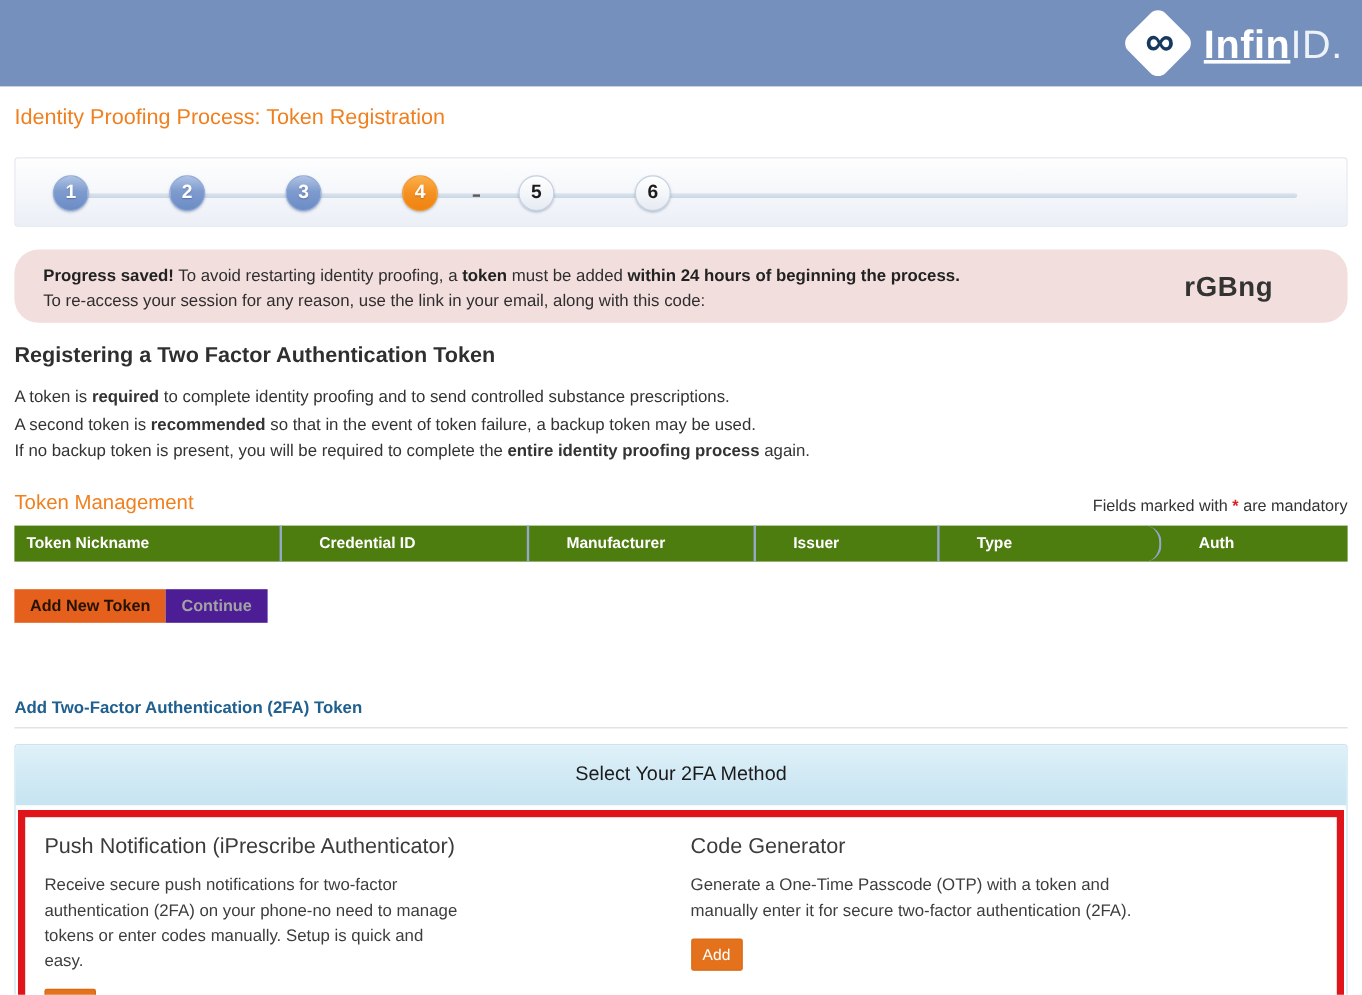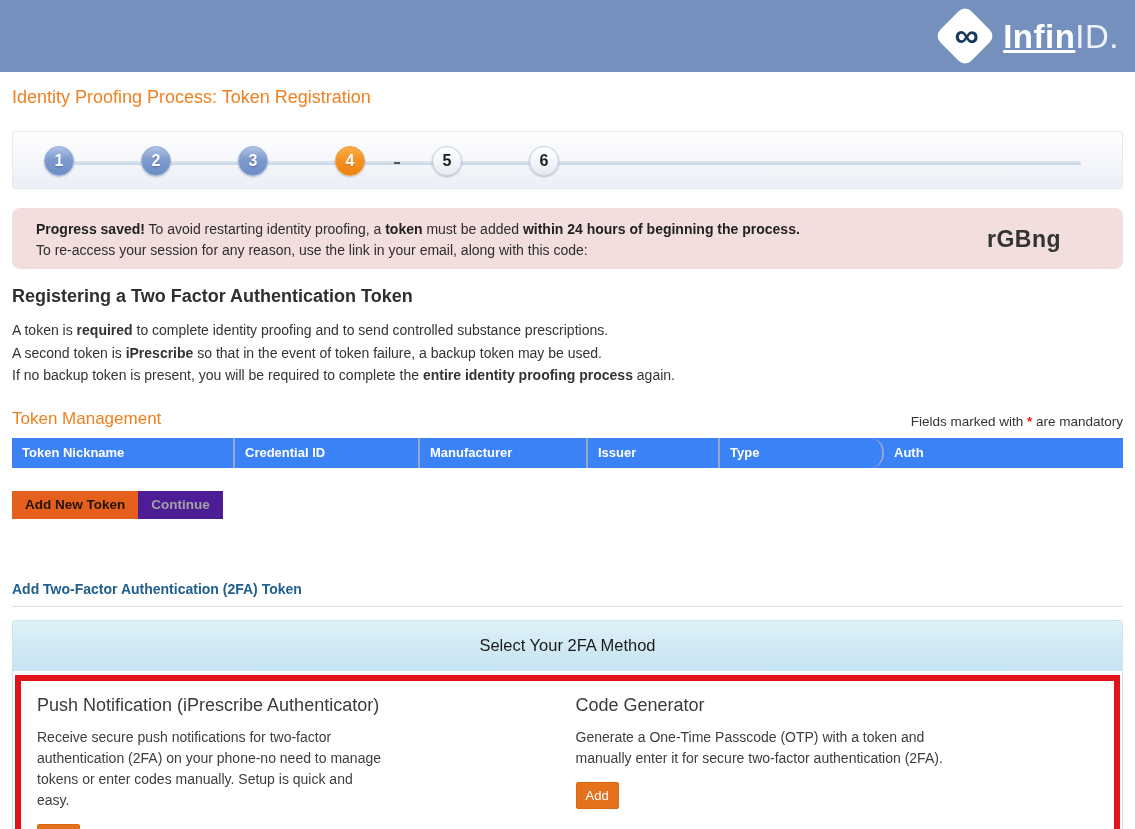--- a/index.html
+++ b/index.html
@@ -100,21 +100,21 @@
   }
   .step-1 { left: 31px; } .step-2 { left: 128px; } .step-3 { left: 225px; }
   .step-4 { left: 322px; } .step-5 { left: 419px; } .step-6 { left: 516px; }
 
   
   .alert {
     position: relative;
     margin: 19px 12px 0;
     height: 61px;
     background: #F2DEDD;
-    border-radius: 8px;
+    border-radius: 20px;
     padding: 11px 200px 0 24px;
     font-size: 14px;
     line-height: 21px;
     color: #2e2e2e;
   }
   .alert b { color: #222; }
   .alert-code {
     position: absolute;
     right: 62px; top: 50%;
     transform: translateY(-50%);
@@ -138,21 +138,22 @@
     text-align: right;
   }
   .tm-title { color: #F0801F; font-size: 17px; font-weight: 400; }
   .tm-note { font-size: 13.5px; color: #333; }
   .tm-note .star { color: #E02020; font-weight: bold; }
 
   .tm-table {
     margin: 9px 12px 0;
     display: flex;
     height: 30px;
-    background: #3b82f6;
+    background: #4d7c0f;
+    gap: 21px;
   }
   .tm-th {
     display: flex; align-items: center;
     padding-left: 10px;
     color: #fff;
     font-size: 13px;
     font-weight: bold;
     border-right: 2px solid #97A7C9;
   }
   .tm-th:last-child { border-right: none; }
@@ -257,21 +258,21 @@
 <div class="alert">
   <div><b>Progress saved!</b><span> To avoid restarting identity proofing, a </span><b>token</b><span> must be added </span><b>within 24 hours of beginning the process.</b></div>
   <div>To re-access your session for any reason, use the link in your email, along with this code:</div>
   <div class="alert-code">rGBng</div>
 </div>
 
 <div class="register">
   <h2>Registering a Two Factor Authentication Token</h2>
   <div class="lines">
     <div><span>A token is </span><b>required</b><span> to complete identity proofing and to send controlled substance prescriptions.</span></div>
-    <div><span>A second token is </span><b>iPrescribe</b><span> so that in the event of token failure, a backup token may be used.</span></div>
+    <div><span>A second token is </span><b>recommended</b><span> so that in the event of token failure, a backup token may be used.</span></div>
     <div><span>If no backup token is present, you will be required to complete the </span><b>entire identity proofing process</b><span> again.</span></div>
   </div>
 </div>
 
 <div class="tm-row">
   <div class="tm-title">Token Management</div>
   <div class="tm-note"><span>Fields marked with </span><span class="star">*</span><span> are mandatory</span></div>
 </div>
 
 <div class="tm-table">

